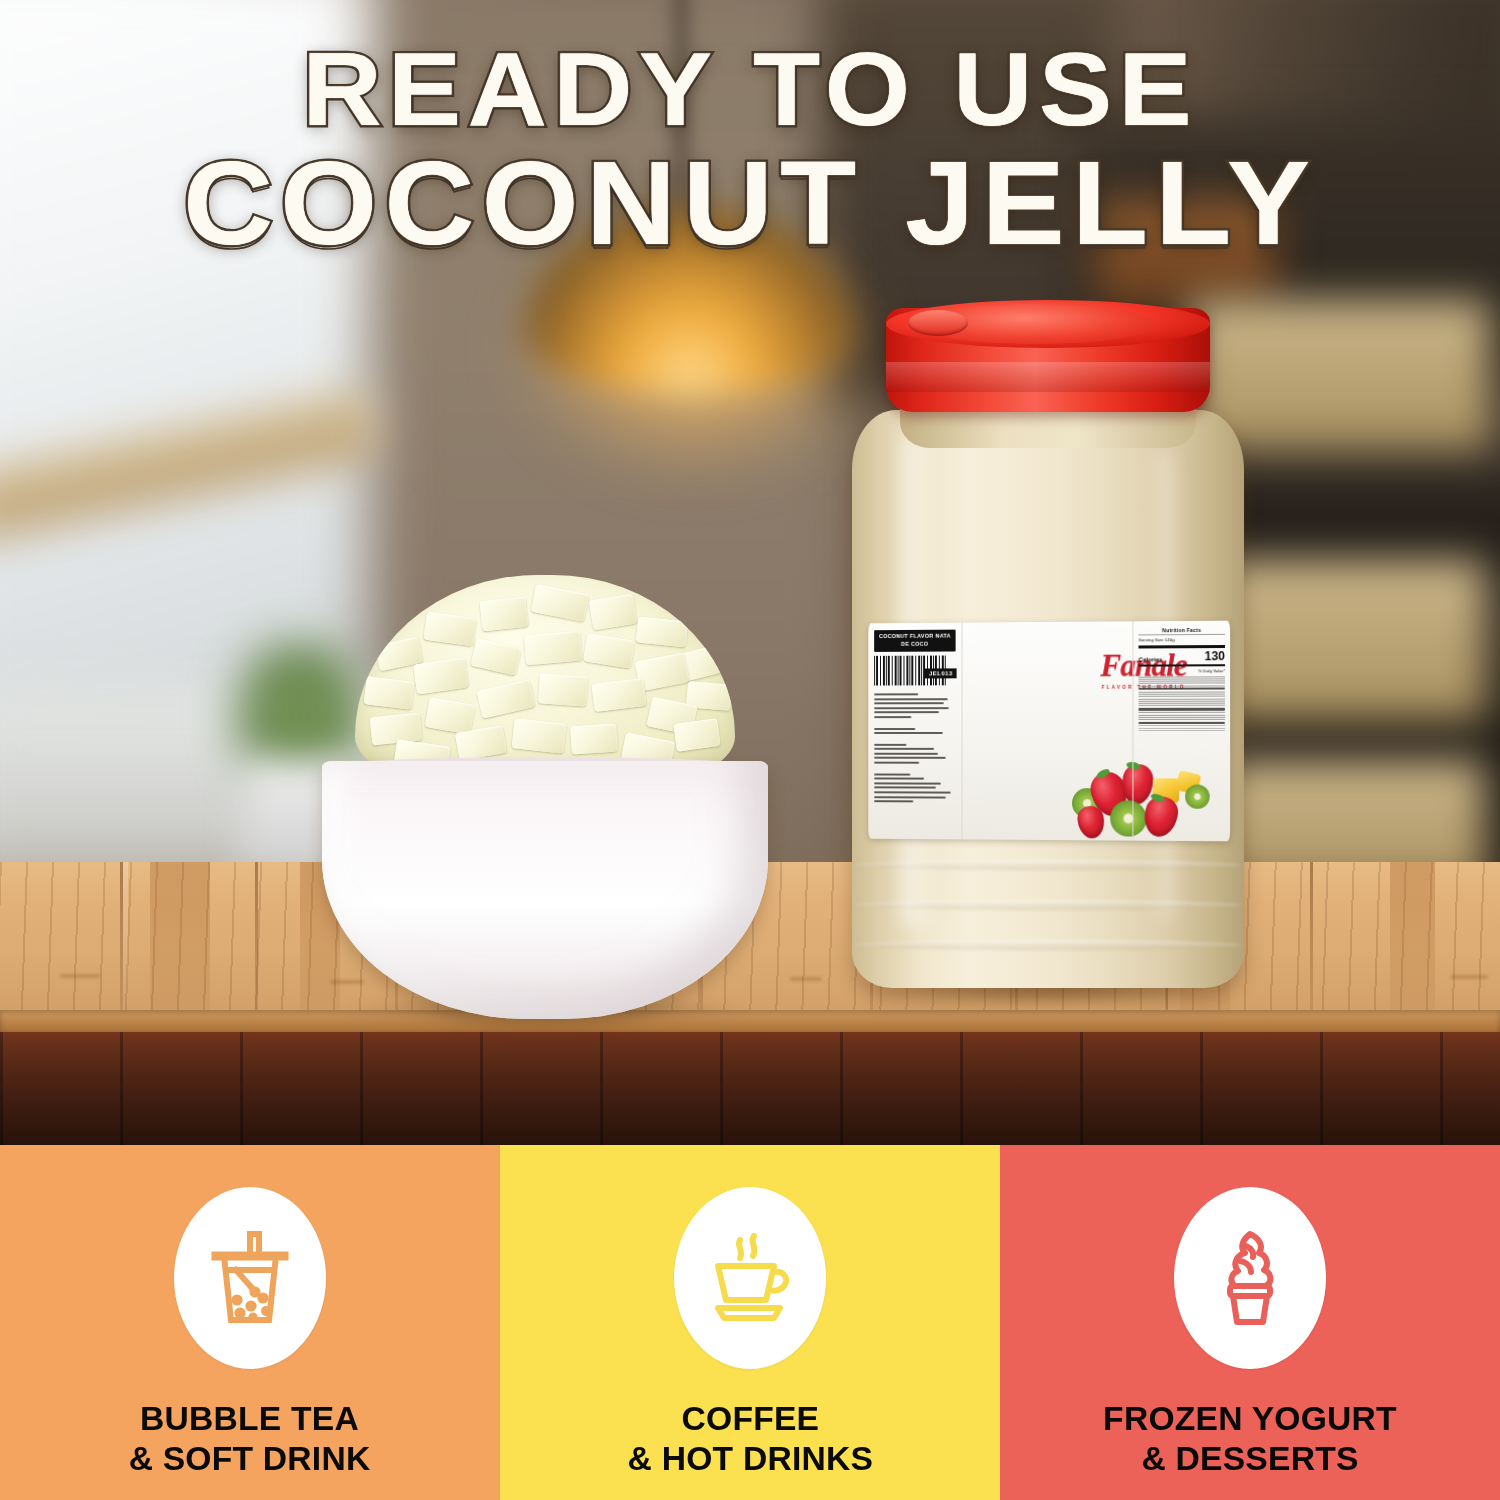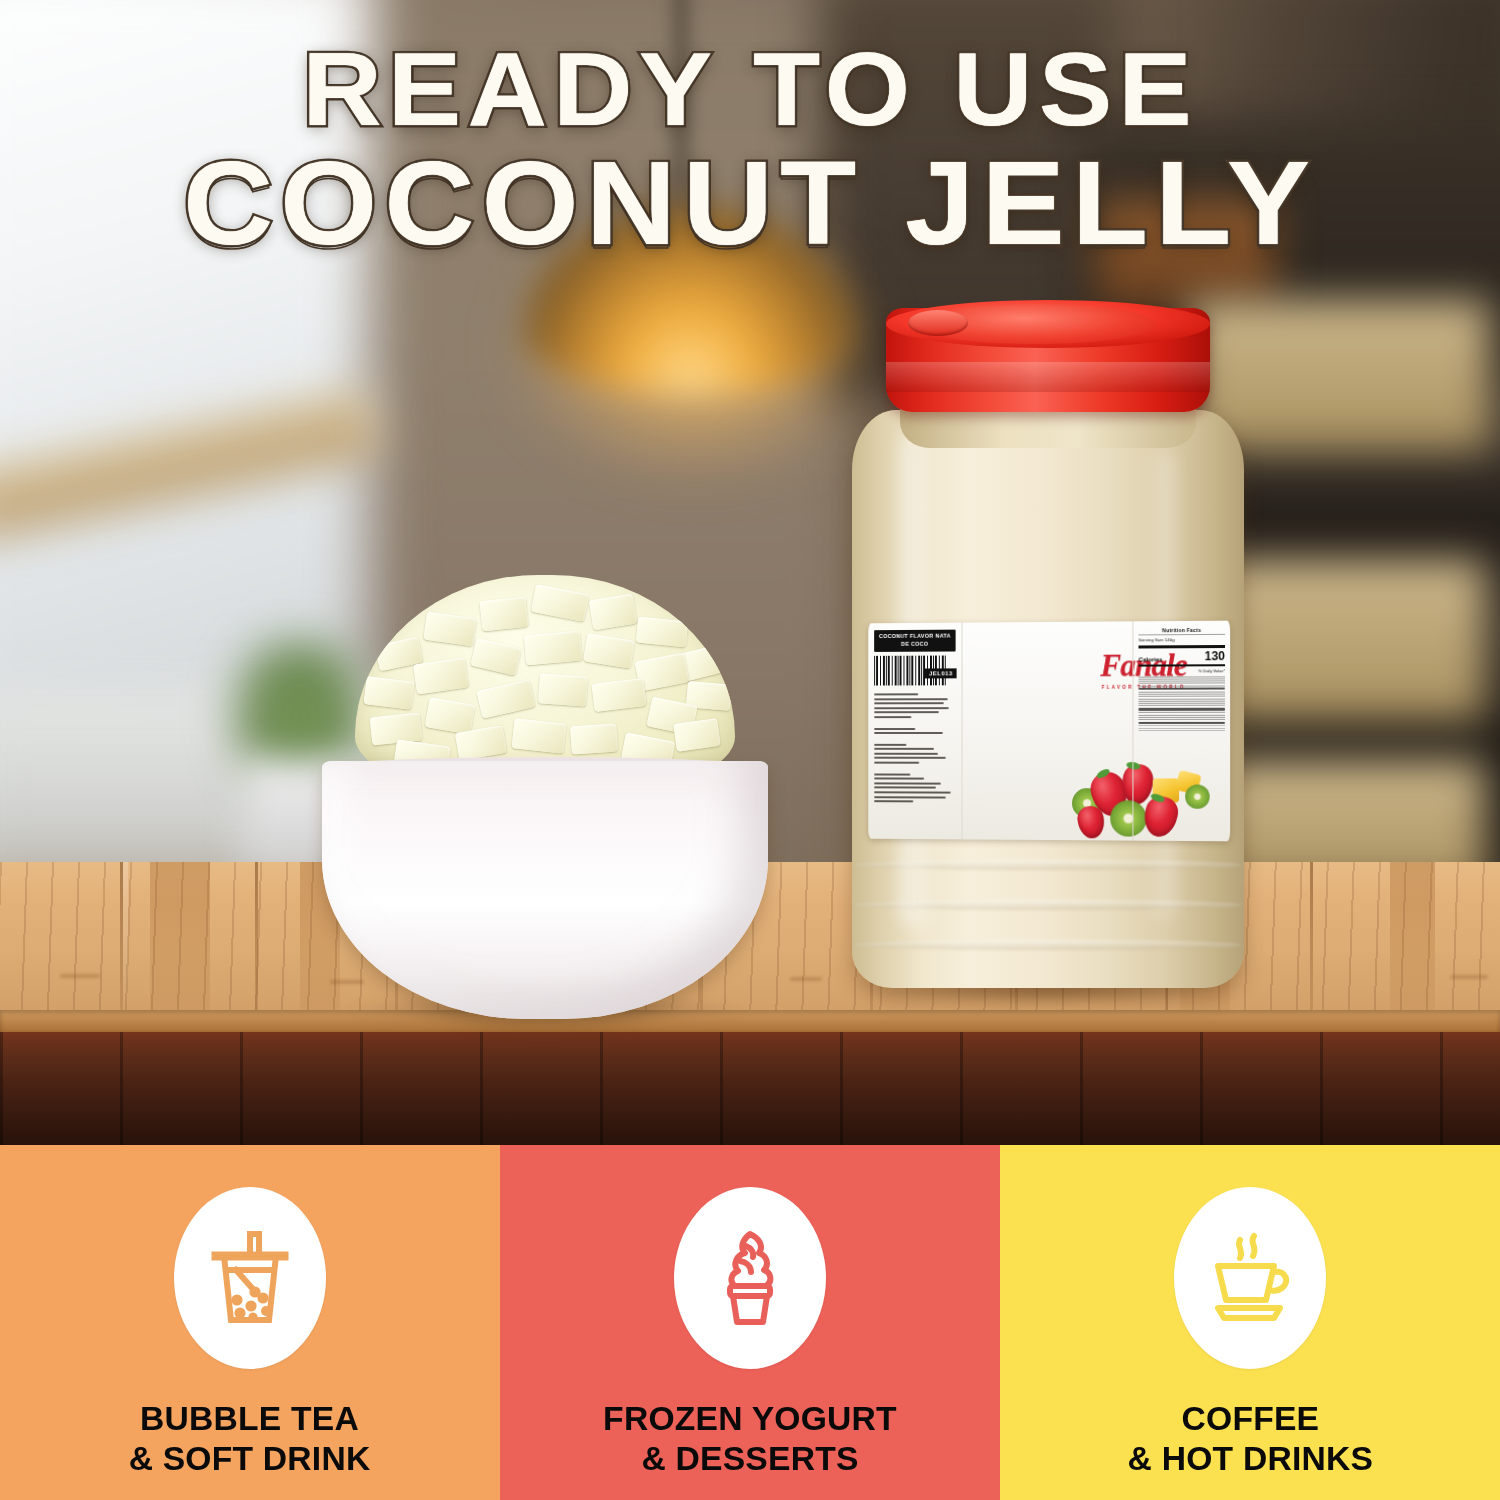--- a/index.html
+++ b/index.html
@@ -579,46 +579,46 @@
               <circle cx="62" cy="85" r="5"></circle>
             <circle cx="49" cy="91" r="4.6"></circle>
           </g>
         </svg>
       </div>
       <div class="feat-label">BUBBLE TEA
 &amp; SOFT DRINK</div>
     </div>
 
 
+    <div class="feat" style="background: rgb(251, 224, 79);">
+      <div class="feat-ellipse">
+        <svg width="100" height="104" viewBox="0 0 100 104">
+          <g fill="none" stroke="#F6DC4C" stroke-width="6" stroke-linejoin="round" stroke-linecap="round">
+            <path d="M18 40 L74 40 L66 74 L26 74 Z"></path>
+            <path d="M74 46 C86 44 90 56 82 62 C78 65 73 65 70 64"></path>
+            <path d="M18 82 L80 82 L74 92 L24 92 Z"></path>
+            <path d="M40 14 C36 20 44 24 40 32"></path>
+            <path d="M54 10 C49 17 58 21 53 30"></path>
+          </g>
+        </svg>
+      </div>
+      <div class="feat-label">COFFEE
+&amp; HOT DRINKS</div>
+    </div>
+
     <div class="feat" style="background: rgb(236, 97, 88);">
       <div class="feat-ellipse">
         <svg width="92" height="104" viewBox="0 0 92 104">
           <g fill="none" stroke="#E9605A" stroke-width="6" stroke-linejoin="round" stroke-linecap="round">
             <path d="M46 8 C38 14 36 22 41 27 C33 29 28 38 34 45 C27 47 25 56 31 60 L62 60 C69 56 67 46 60 44 C66 38 62 29 55 27 C60 20 55 12 46 8 Z"></path>
             <path d="M42 20 C47 22 50 26 49 31"></path>
             <path d="M36 35 C42 36 47 40 47 46"></path>
             <rect x="26" y="60" width="40" height="10" rx="3"></rect>
             <path d="M29 70 L33 96 L59 96 L63 70"></path>
           </g>
         </svg>
       </div>
       <div class="feat-label">FROZEN YOGURT
 &amp; DESSERTS</div>
     </div>
-
-    <div class="feat" style="background: rgb(251, 224, 79);">
-      <div class="feat-ellipse">
-        <svg width="100" height="104" viewBox="0 0 100 104">
-          <g fill="none" stroke="#F6DC4C" stroke-width="6" stroke-linejoin="round" stroke-linecap="round">
-            <path d="M18 40 L74 40 L66 74 L26 74 Z"></path>
-            <path d="M74 46 C86 44 90 56 82 62 C78 65 73 65 70 64"></path>
-            <path d="M18 82 L80 82 L74 92 L24 92 Z"></path>
-            <path d="M40 14 C36 20 44 24 40 32"></path>
-            <path d="M54 10 C49 17 58 21 53 30"></path>
-          </g>
-        </svg>
-      </div>
-      <div class="feat-label">COFFEE
-&amp; HOT DRINKS</div>
-    </div>
   </div>
 
 </div>
 
 </body></html>

